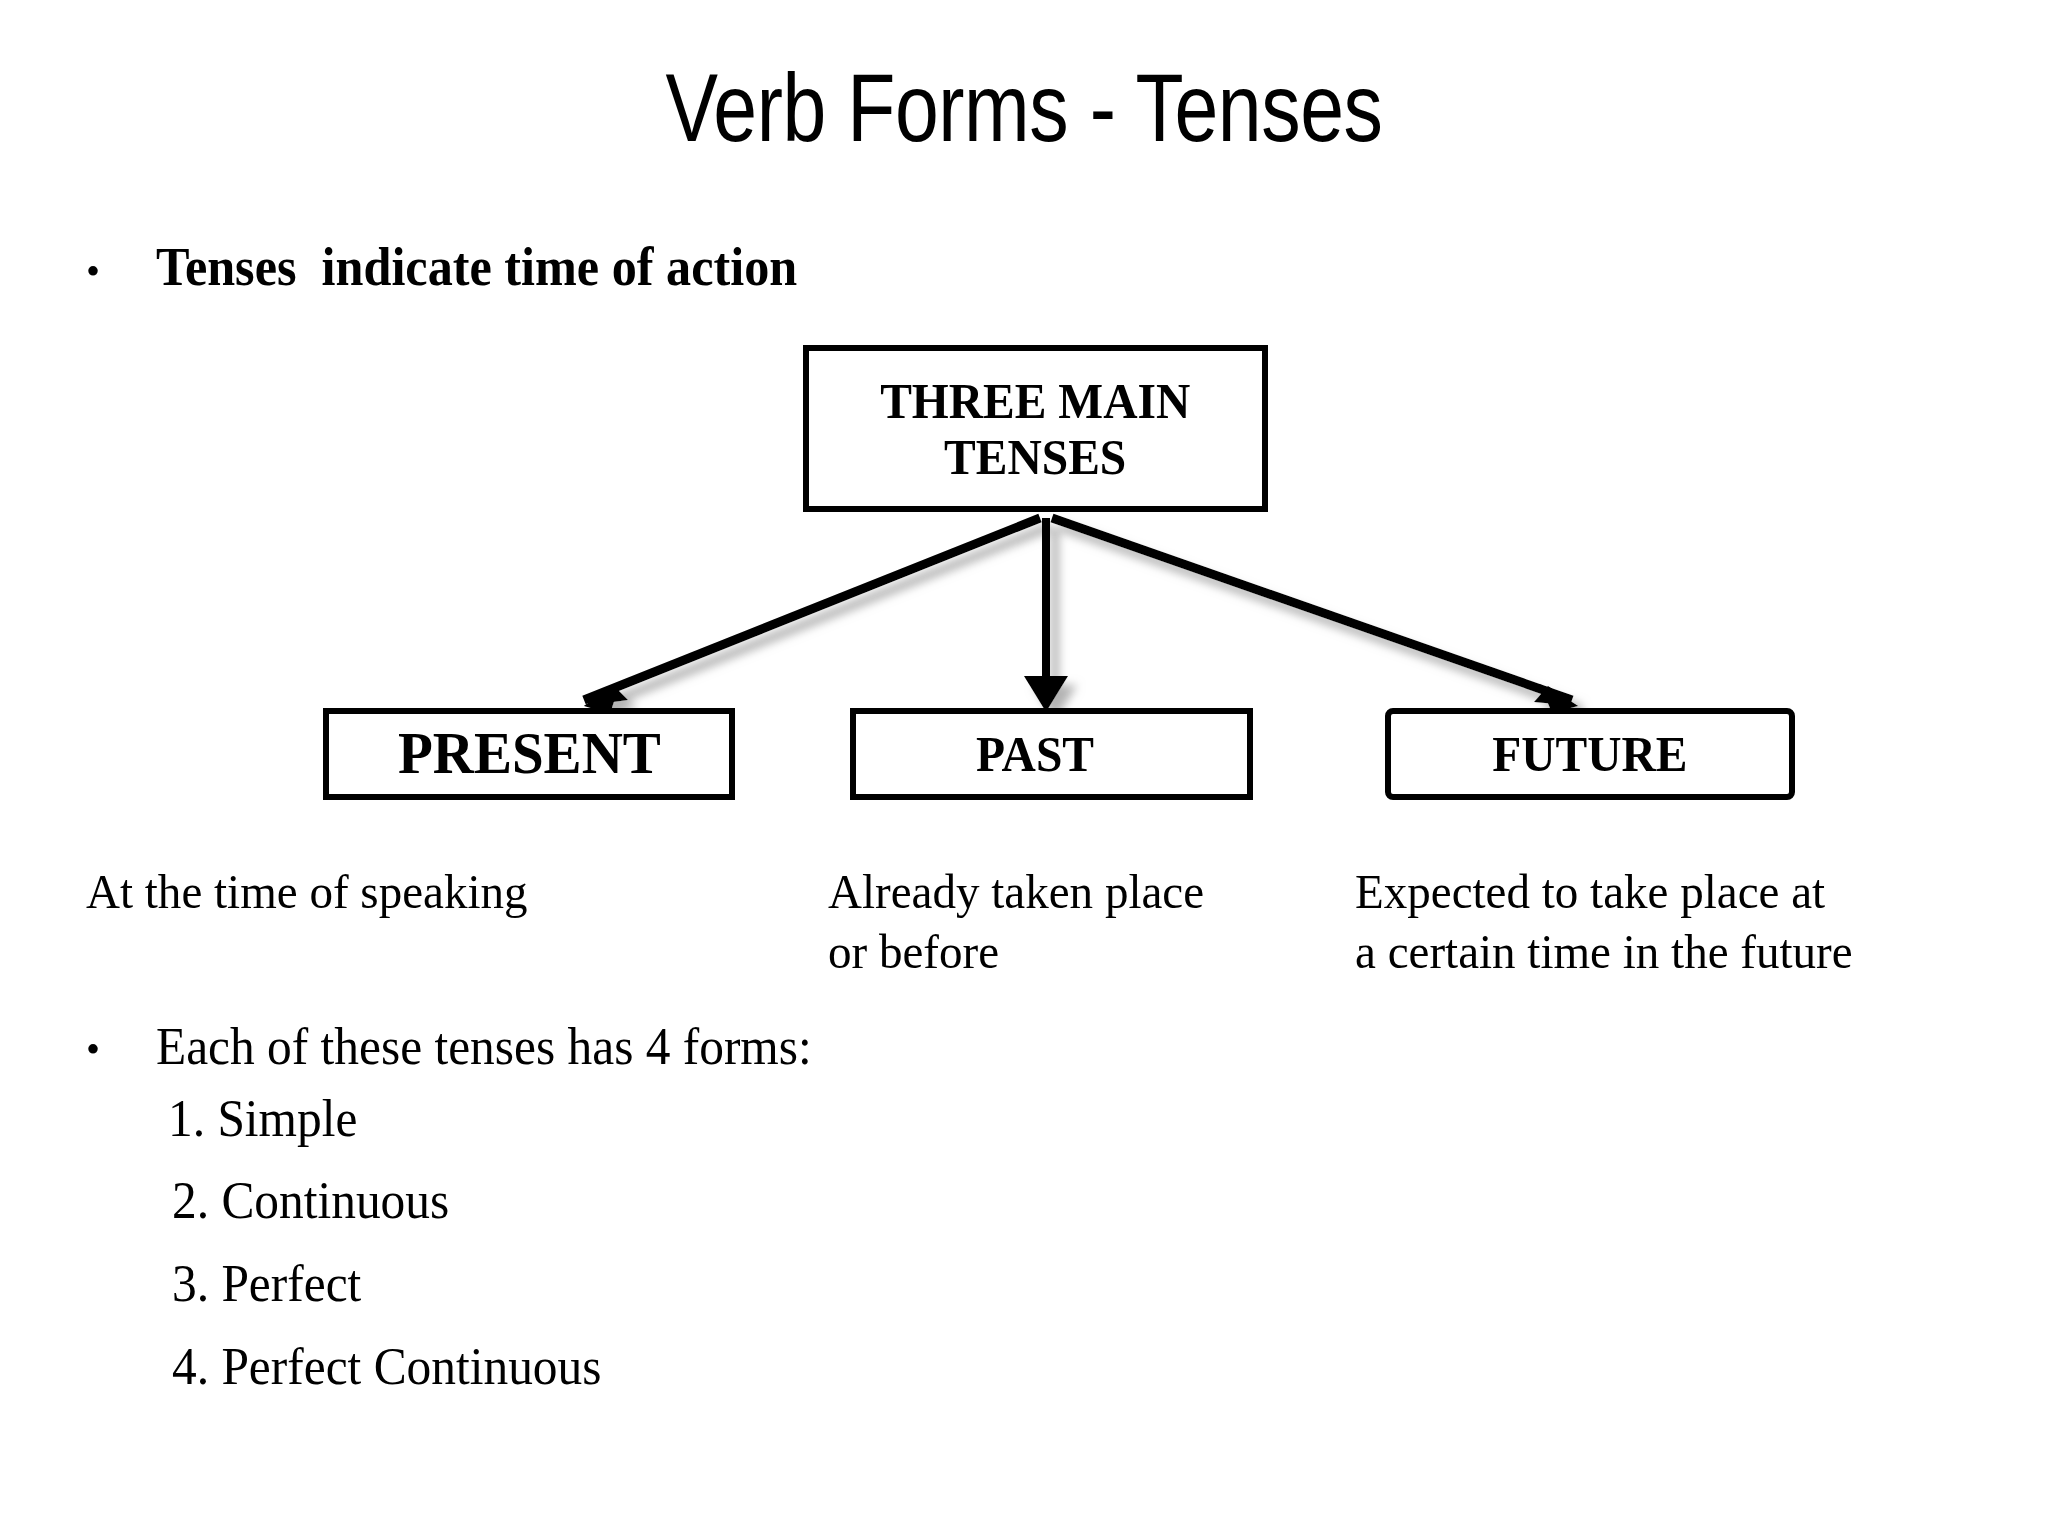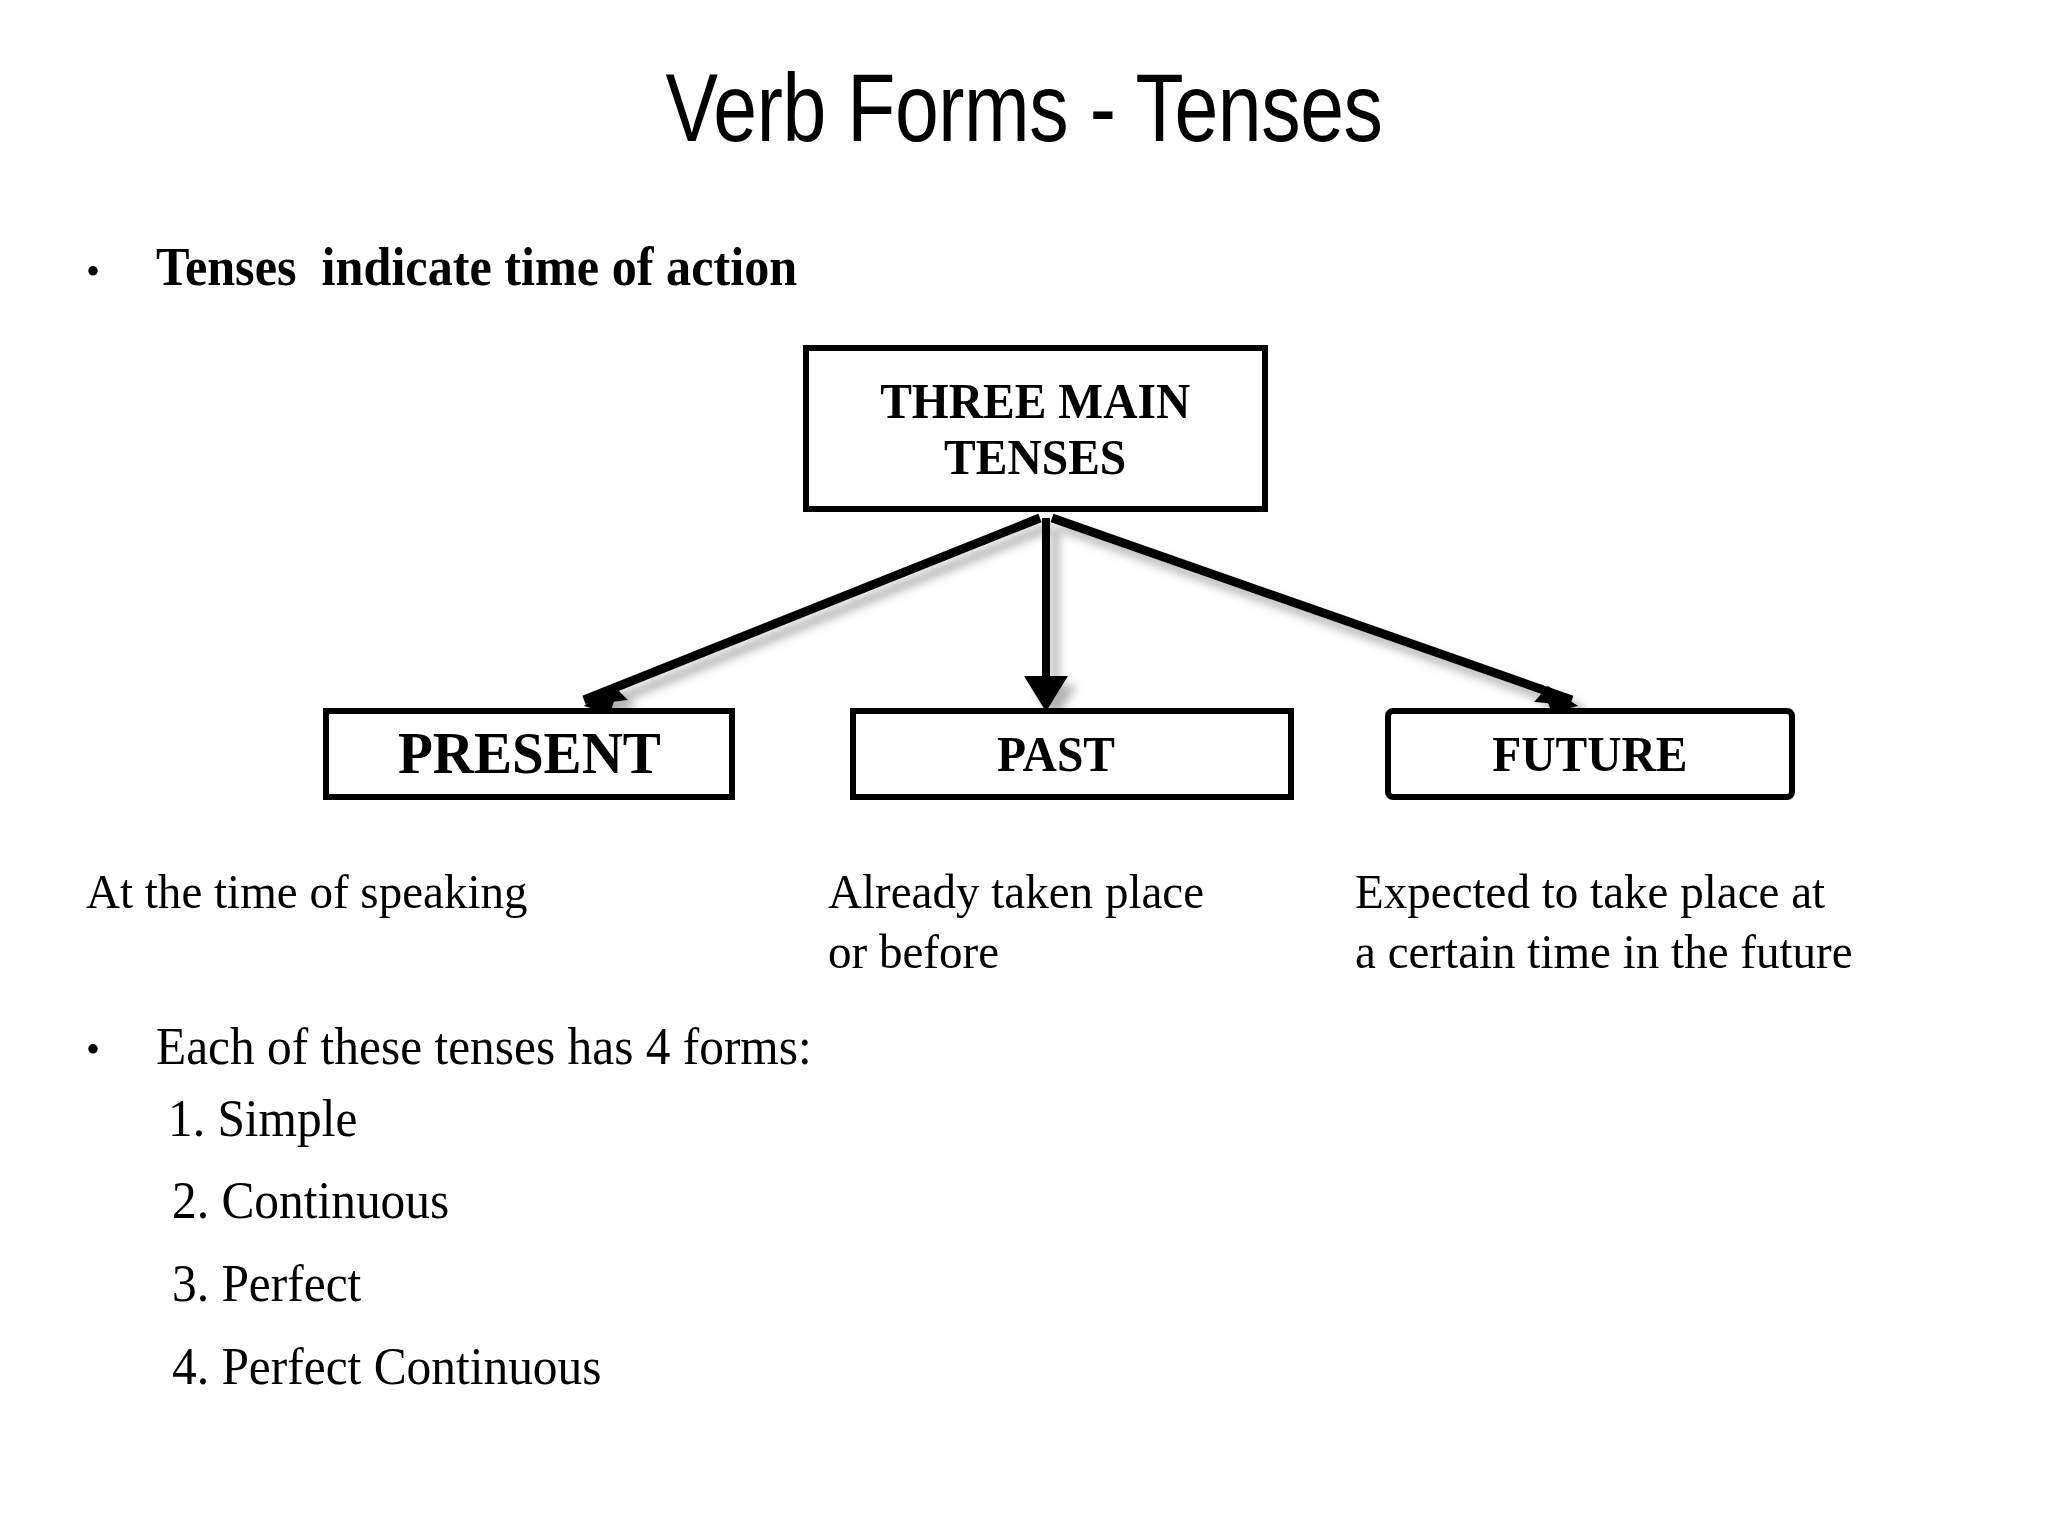--- a/index.html
+++ b/index.html
@@ -108,21 +108,21 @@
     left: 307px;
     top: 708px;
     width: 412px;
     height: 92px;
     font-size: 60px;
     margin-left: 16px;
   }
   #box-past {
     left: 850px;
     top: 708px;
-    width: 444px;
+    width: 403px;
     height: 92px;
     font-size: 50px;
   }
   #box-past .box-label { transform: translateX(-16px) scaleX(0.95); }
   #box-future {
     left: 1385px;
     top: 708px;
     width: 410px;
     height: 92px;
     font-size: 50px;

